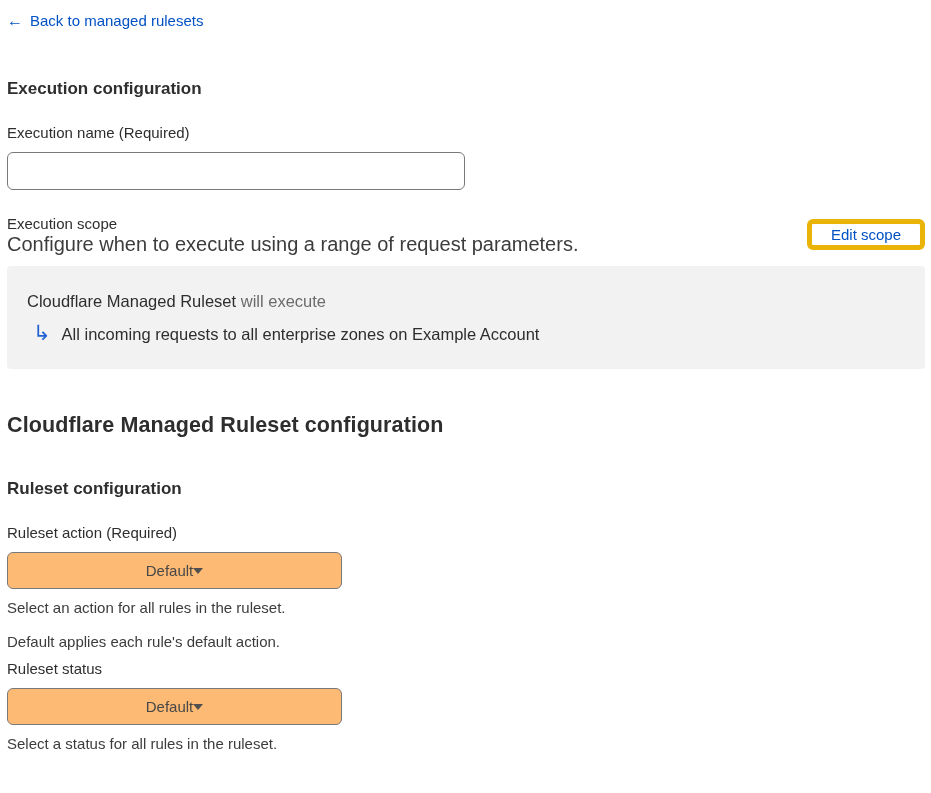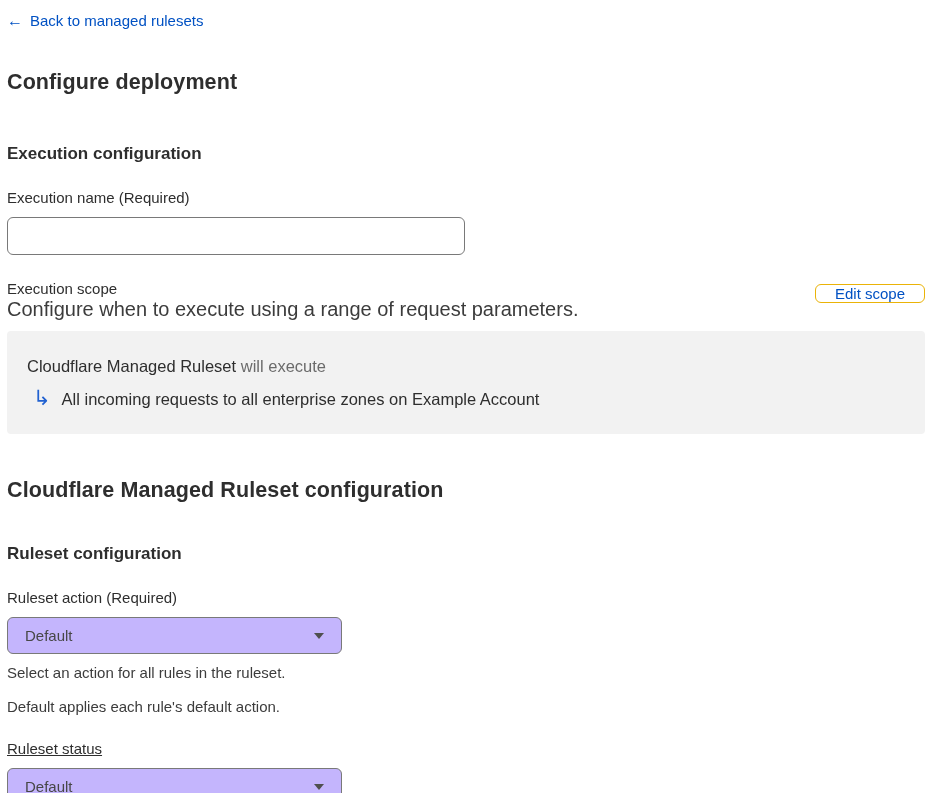--- a/index.html
+++ b/index.html
@@ -72,24 +72,24 @@
   .scope-row {
     margin-top: 23px;
     display: flex;
     justify-content: space-between;
     align-items: flex-start;
   }
   .scope-label { font-size: 15px; line-height: 21px; color: #2e2e2e; }
   .scope-desc  { font-size: 20px; line-height: 21px; color: #3c3c3c; }
   .edit-scope-btn {
     margin-top: 6px;
-    height: 19px;
+    height: 31px;
     padding: 0 19px;
     background: #ffffff;
-    border: 1px solid #eab308;
+    border: 5px solid #eab308;
     border-radius: 6px;
     color: #0051c3;
     font-family: "Liberation Sans", sans-serif;
     font-size: 15px;
     cursor: pointer;
   }
 
   
   .scope-summary {
     margin-top: 11px;
@@ -117,56 +117,55 @@
     padding-left: 6px;
   }
 
   
   .select {
     margin-top: 9px;
     width: 335px;
     height: 37px;
     border: 1px solid #797979;
     border-radius: 6px;
-    background: #c4b5fd;
+    background: #fdba74;
     display: flex;
     align-items: center;
-    justify-content: space-between;
+    justify-content: center;
     padding: 0 17px;
     cursor: pointer;
   }
   .select-value { font-size: 15px; color: #474747; }
   .select-arrow {
     width: 0; height: 0;
     border-left: 5.5px solid transparent;
     border-right: 5.5px solid transparent;
     border-top: 6.5px solid #4f4f4f;
   }
 
   .help {
     margin-top: 8px;
     font-size: 15px;
     line-height: 22px;
     color: #3c3c3c;
   }
   .help + .help { margin-top: 12px; }
 
-  .status-label { margin-top: 21px; text-decoration: underline; }
+  .status-label { margin-top: 6px; }
 </style>
 </head>
 <body>
 
 <div class="container">
 
   <a class="back-link">
     <span class="back-arrow">←</span>
     <span>Back to managed rulesets</span>
   </a>
 
-  <h1 class="page-title">Configure deployment</h1>
 
   <h2 class="exec-heading">Execution configuration</h2>
 
   <label class="field-label">Execution name (Required)</label>
   <input class="text-input" type="text" value="" style="">
 
   <div class="scope-row">
     <div>
       <div class="scope-label">Execution scope</div>
       <div class="scope-desc">Configure when to execute using a range of request parameters.</div>

